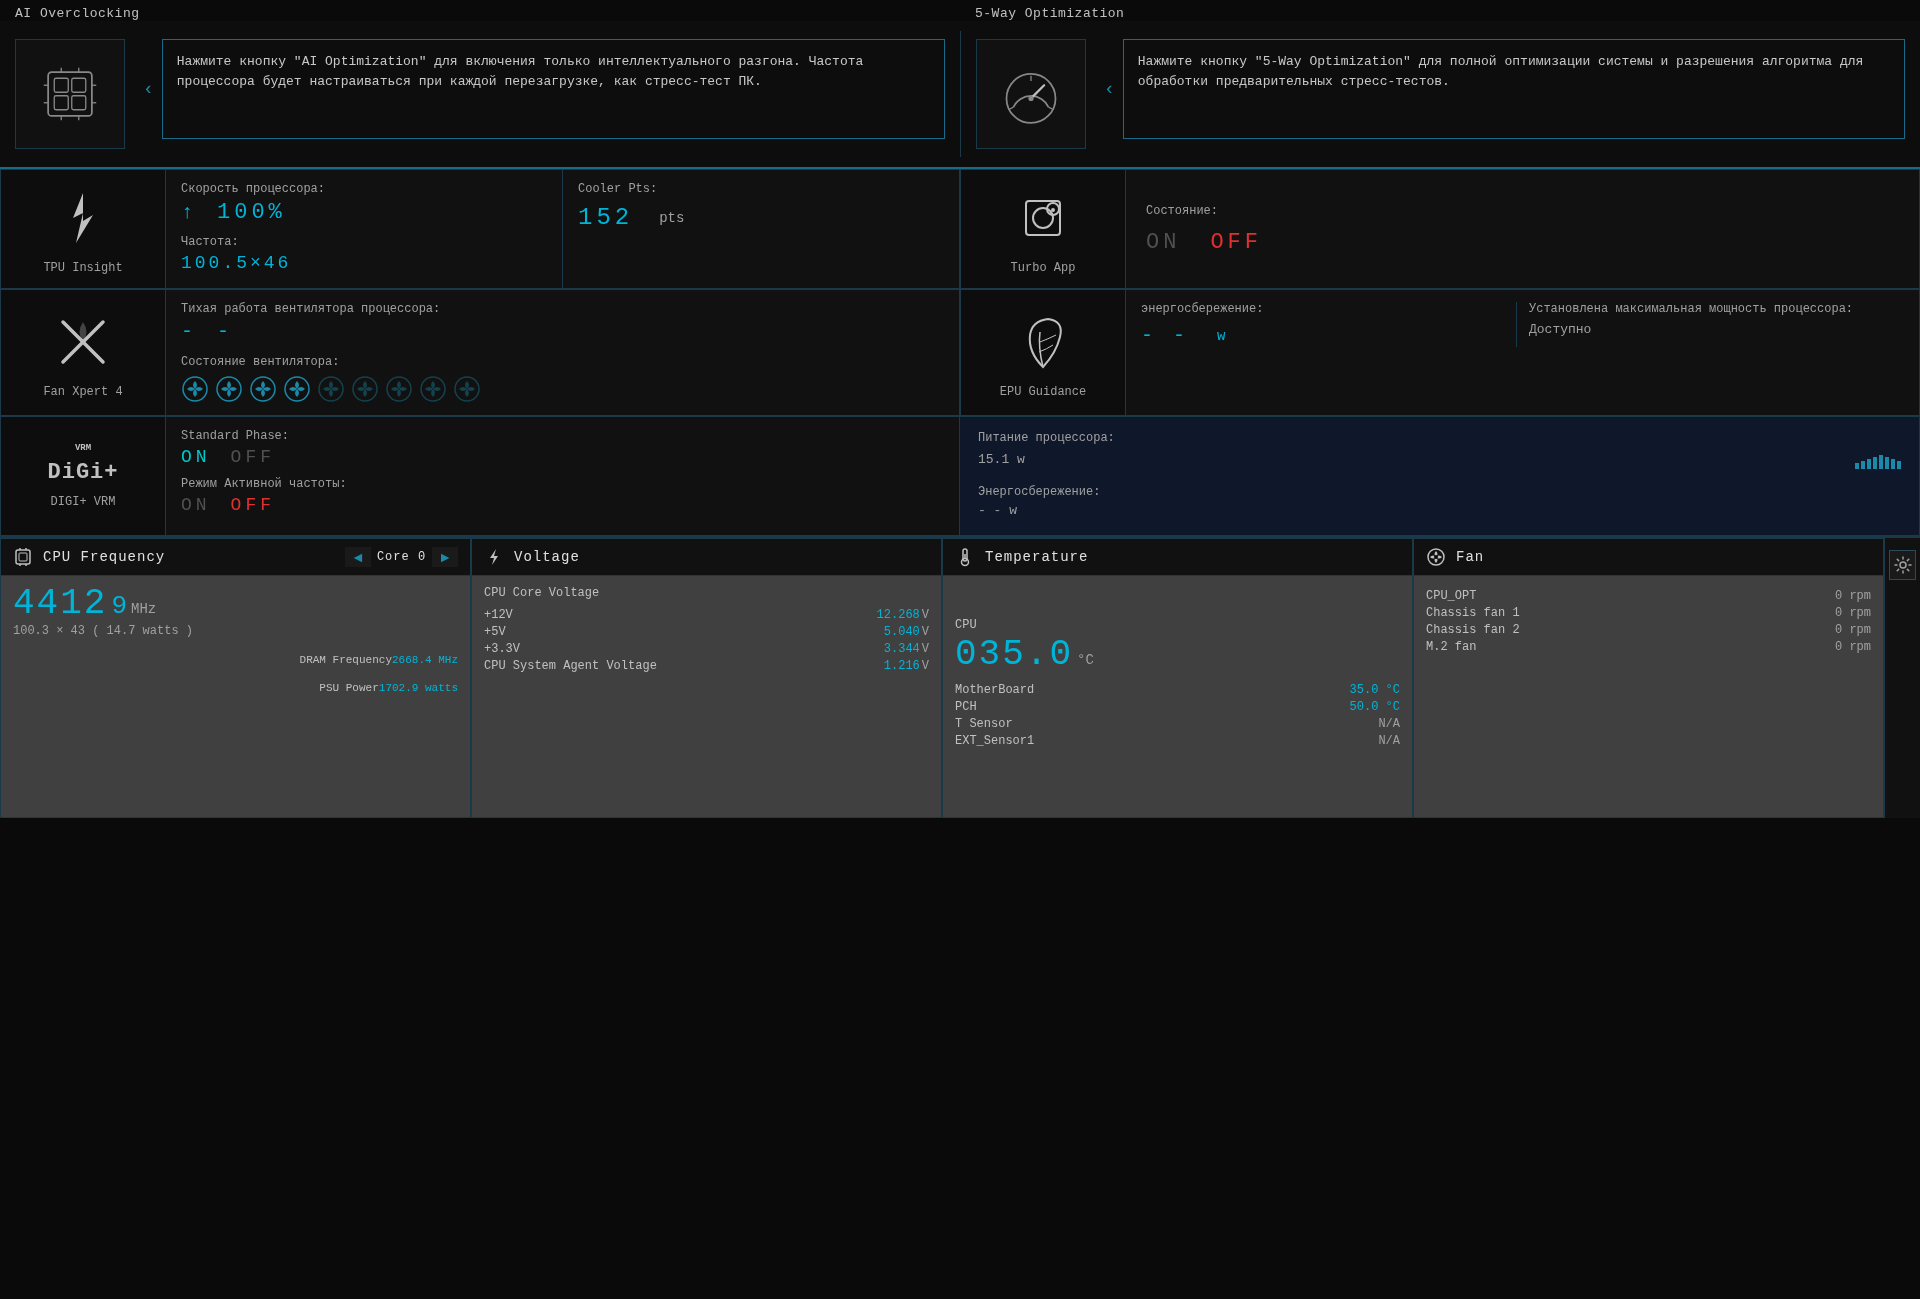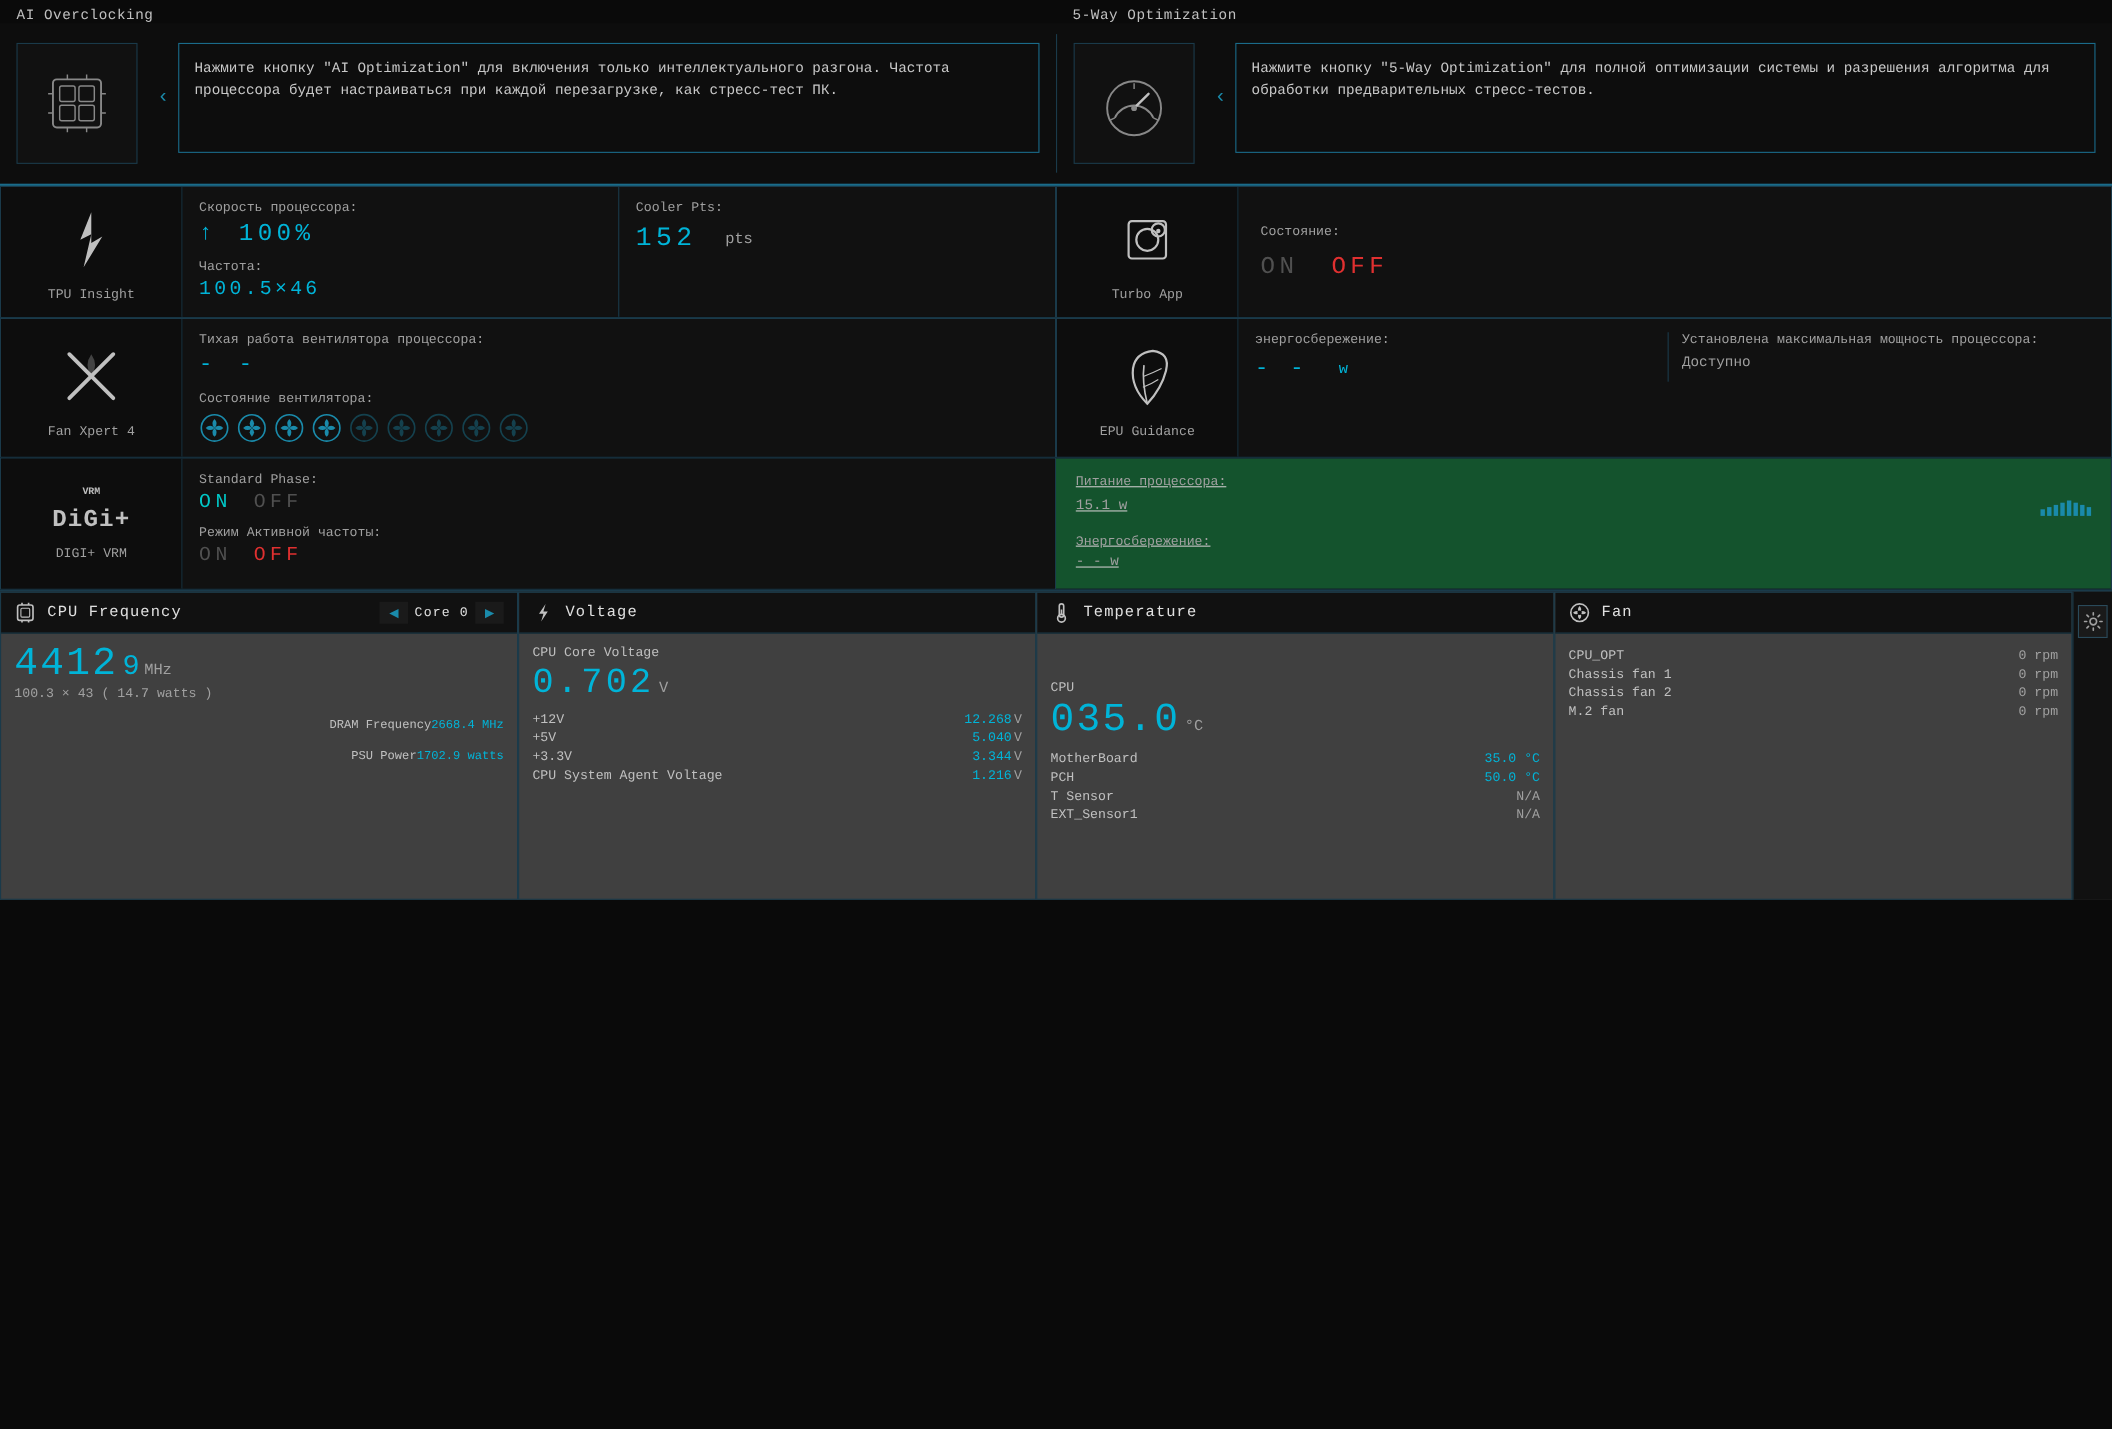--- a/index.html
+++ b/index.html
@@ -93,22 +93,21 @@
       text-align: center;
     }
     .module-content {
       flex: 1;
       padding: 12px 15px;
       background: #111;
     }
     .module-content-right {
       flex: 1;
       padding: 12px 15px;
-      background: #14532d;
-      text-decoration: underline;
+      background: #0f172a;
     }
 
     .content-label {
       font-size: 12px;
       color: #a0a0a0;
       margin-bottom: 4px;
     }
     .cyan-value {
       color: #00b4d8;
       font-size: 22px;
@@ -700,24 +699,20 @@
   <div class="bottom-panel">
     <div class="bottom-panel-header">
       <svg width="20" height="20" viewBox="0 0 20 20" fill="none">
         <path d="M12 2 L6 11 H10 L8 18 L14 9 H10 Z" fill="#c0c0c0"></path>
       </svg>
       <span class="bottom-panel-title">Voltage</span>
     </div>
     <div class="bottom-panel-body">
       <div style="margin-bottom:8px;">
         <div style="color:#c0c0c0; font-size:12px;">CPU Core Voltage</div>
-        <div style="display:flex; align-items:baseline; gap:4px; margin-top:2px;">
-          <span class="voltage-main">0.702</span>
-          <span class="voltage-unit">V</span>
-        </div>
       </div>
       <div>
         <div class="volt-row">
           <span class="volt-label">+12V</span>
           <span><span class="volt-val">12.268</span><span class="volt-unit">V</span></span>
         </div>
         <div class="volt-row">
           <span class="volt-label">+5V</span>
           <span><span class="volt-val">5.040</span><span class="volt-unit">V</span></span>
         </div>

